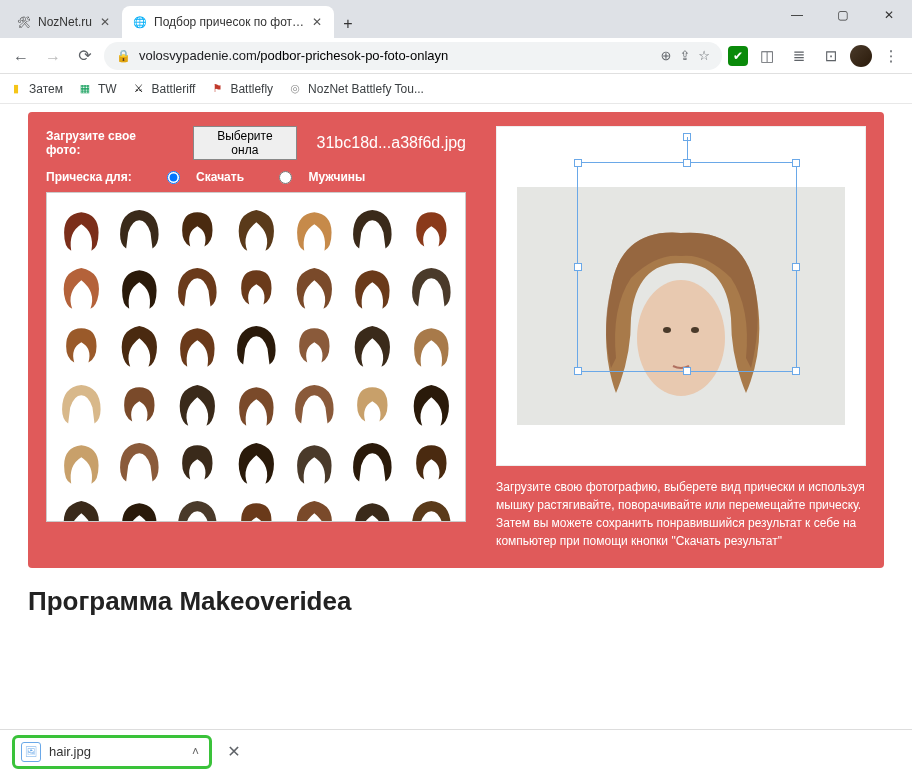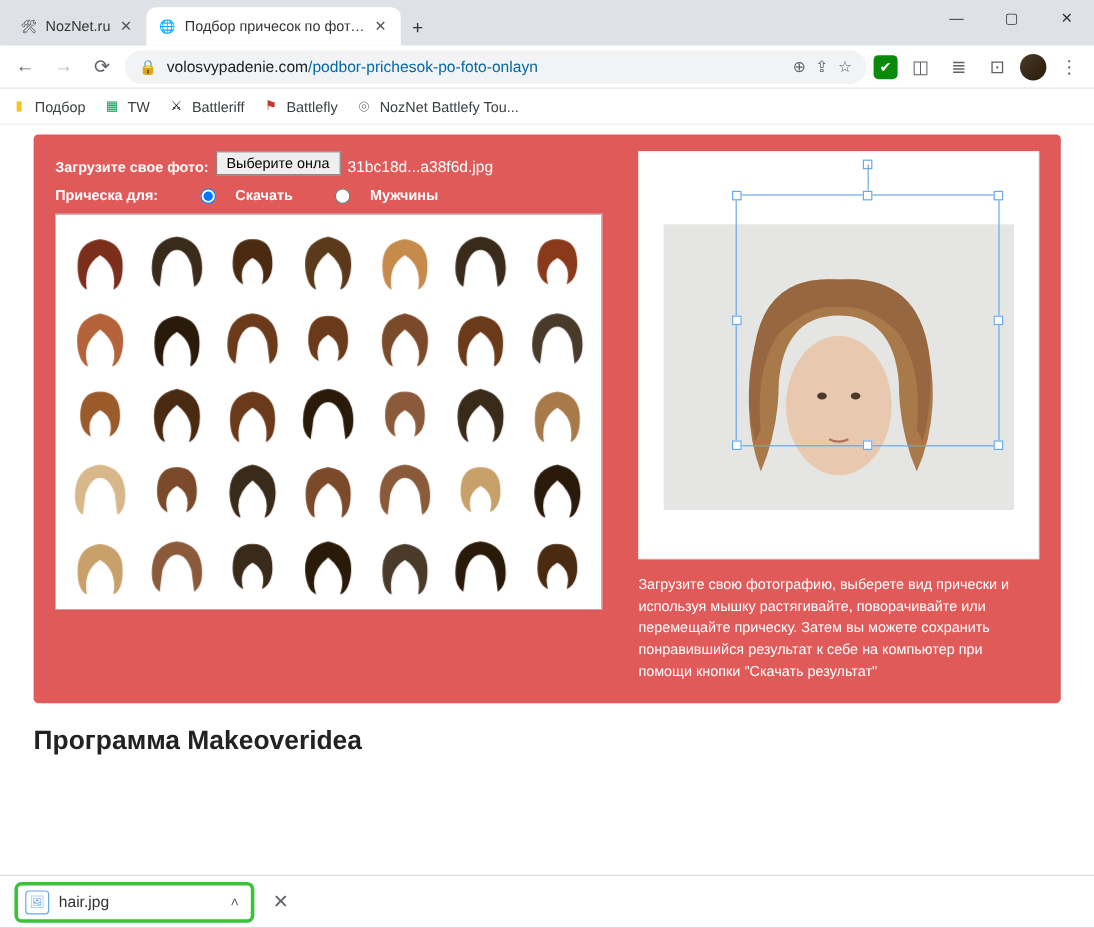--- a/index.html
+++ b/index.html
@@ -26,44 +26,44 @@
 .avatar { width: 22px; height: 22px; border-radius: 50%; background: linear-gradient(135deg,#4a3a2a,#2a1a0a); }
 
 .bookmarks { height: 30px; background: #fff; display: flex; align-items: center; padding: 0 8px; gap: 14px; font-size: 12px; color: #3c4043; border-bottom: 1px solid #e8e8e8; }
 .bookmarks .bm { display: flex; align-items: center; gap: 5px; }
 .bookmarks .bmicon { width: 16px; height: 16px; display: inline-flex; align-items: center; justify-content: center; font-size: 11px; }
 
 
 .page { height: calc(773px - 38px - 36px - 30px - 44px); overflow: hidden; background: #fff; padding: 8px 28px 0 28px; }
 .widget { background: #e05a5a; border-radius: 4px; padding: 14px 18px 18px 18px; display: flex; gap: 30px; }
 .leftcol { flex: 1; min-width: 0; }
-.rightcol { width: 334px; }
-
-.uploadrow { color: #fff; font-size: 12px; font-weight: bold; margin-bottom: 10px; display: flex; align-items: flex-end; gap: 6px; }
+.rightcol { width: 370px; }
+
+.uploadrow { color: #fff; font-size: 12px; font-weight: bold; margin-bottom: 10px; display: flex; align-items: center; gap: 20px; }
 .filebtn { background: #efefef; border: 1px solid #888; padding: 2px 8px; font-size: 12px; color: #000; font-weight: normal; }
-.filename { font-weight: normal; font-size: 13px; }
+.filename { font-weight: normal; font-size: 16px; }
 .genderrow { color: #fff; font-size: 12px; font-weight: bold; margin-bottom: 8px; display: flex; align-items: center; gap: 16px; }
 .genderrow input { accent-color: #0075ff; margin: 0; }
 
 .hairlist { background: #fff; height: 330px; overflow-y: scroll; padding: 6px; border: 1px solid #ccc; }
 .hairgrid { display: grid; grid-template-columns: repeat(7, 1fr); gap: 2px 2px; }
 .hair { width: 100%; aspect-ratio: 1/1; display: flex; align-items: center; justify-content: center; }
 .hair svg { width: 90%; height: 90%; }
 
 .dlrow { text-align: center; margin-top: 10px; }
 .dlbtn { background: #efefef; border: 1px solid #888; padding: 3px 10px; font-size: 12px; }
 
 .preview { background: #fff; height: 340px; padding: 10px; position: relative; border: 1px solid #eee; }
 .photo { position: absolute; left: 20px; right: 20px; top: 60px; bottom: 40px; background: #e5e6e3; overflow: hidden; }
 .face { position: absolute; left: 50%; top: 55%; transform: translate(-50%,-50%); }
 .selbox { position: absolute; border: 1px solid #6aa8e8; }
 .handle { position: absolute; width: 8px; height: 8px; background: #fff; border: 1px solid #6aa8e8; }
 .instructions { color: #fff; font-size: 12px; line-height: 1.5; margin-top: 12px; }
 
-.heading { font-size: 22px; color: #222; margin-top: 18px; }
+.heading { font-size: 26px; color: #222; margin-top: 18px; }
 
 
 .dlbar { position: absolute; left: 0; right: 0; bottom: 0; height: 44px; background: #fff; border-top: 1px solid #ddd; display: flex; align-items: center; padding: 0 12px; gap: 8px; }
 .dlchip { border: 3px solid #3ac23a; border-radius: 6px; height: 34px; display: flex; align-items: center; padding: 0 10px 0 6px; gap: 8px; font-size: 13px; color: #333; min-width: 200px; }
 .dlchip .fic { width: 20px; height: 20px; border: 1px solid #6aa8e8; border-radius: 3px; display: flex; align-items: center; justify-content: center; font-size: 10px; color: #6aa8e8; }
 .dlchip .chev { margin-left: auto; color: #666; font-size: 12px; }
 .showall { margin-left: auto; color: #1a73e8; font-size: 13px; border: 1px solid #dadce0; padding: 5px 12px; border-radius: 4px; background: #fff; }
 .closex { color: #5f6368; font-size: 16px; width: 28px; text-align: center; }
 
 
@@ -92,37 +92,37 @@
     <div>✕</div>
   </div>
 </div>
 
 <div class="toolbar">
   <div class="nav">←</div>
   <div class="nav disabled">→</div>
   <div class="nav">⟳</div>
   <div class="address">
     <span class="lock">🔒</span>
-    <span class="url"><span>volosvypadenie.com</span><span style="color:#0369a1">/podbor-prichesok-po-foto-onlayn</span></span>
+    <span class="url"><span>volosvypadenie.com</span><span style="color:#000000">/podbor-prichesok-po-foto-onlayn</span></span>
     <span style="color:#5f6368">⊕</span>
     <span style="color:#5f6368">⇪</span>
     <span style="color:#5f6368">☆</span>
   </div>
   <div class="ricon" style="background:#0a8a0a;color:#fff;width:20px;height:20px;font-size:12px">✔</div>
   <div class="ricon">◫</div>
   <div class="ricon">≣</div>
   <div class="ricon">⊡</div>
   <div class="avatar"></div>
   <div class="ricon">⋮</div>
 </div>
 
 <div class="bookmarks">
   <div class="bm">
       <span class="bmicon" style="color:#f5c518">▮</span>
-      <span>Подбор</span>
+      <span>Затем</span>
     </div>
   <div class="bm">
       <span class="bmicon" style="color:#0f9d58">▦</span>
       <span>TW</span>
     </div>
   <div class="bm">
       <span class="bmicon" style="color:#000">⚔</span>
       <span>Battleriff</span>
     </div>
   <div class="bm">

